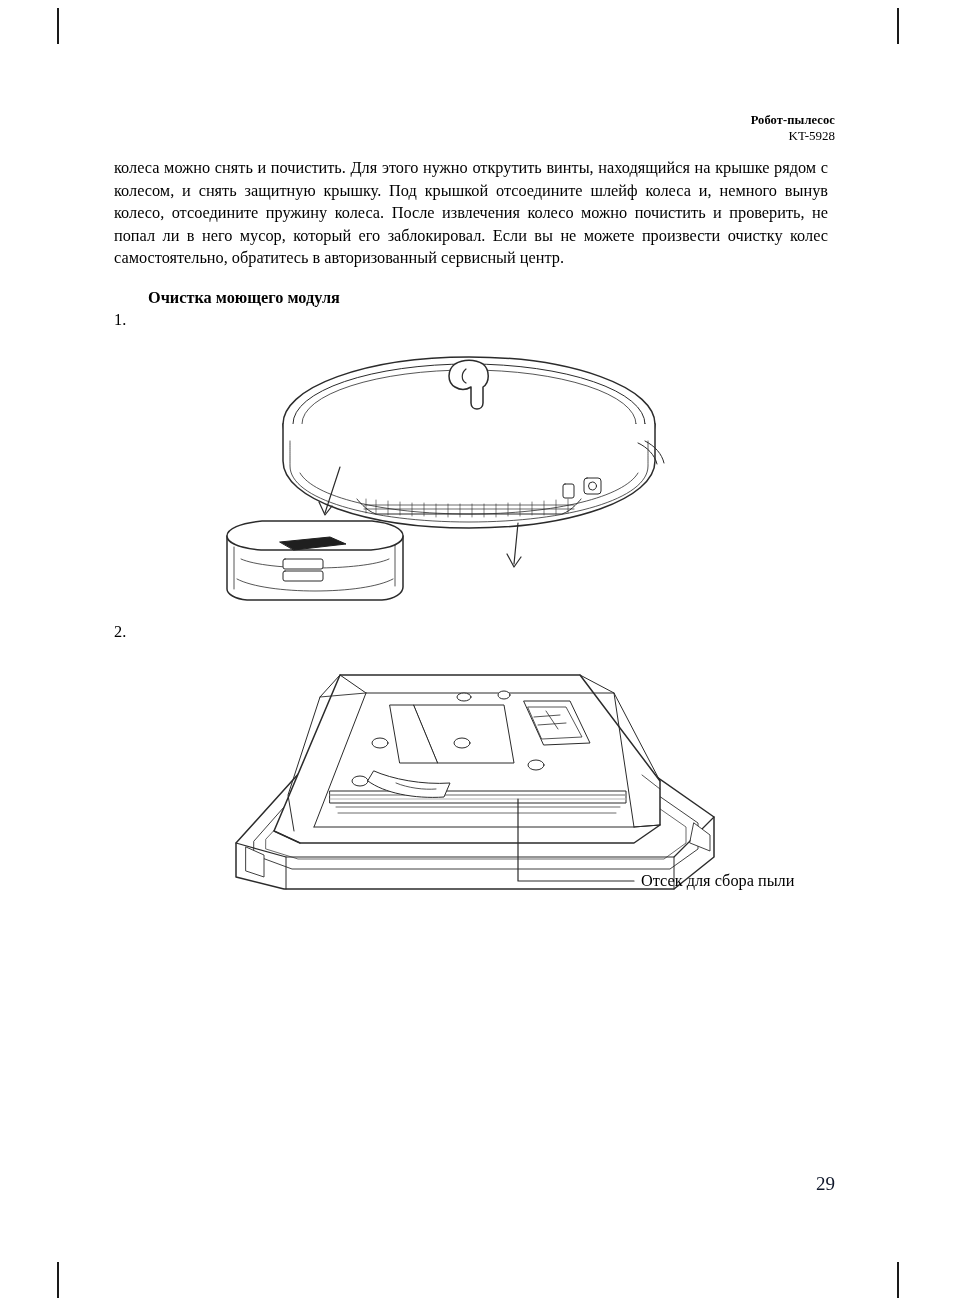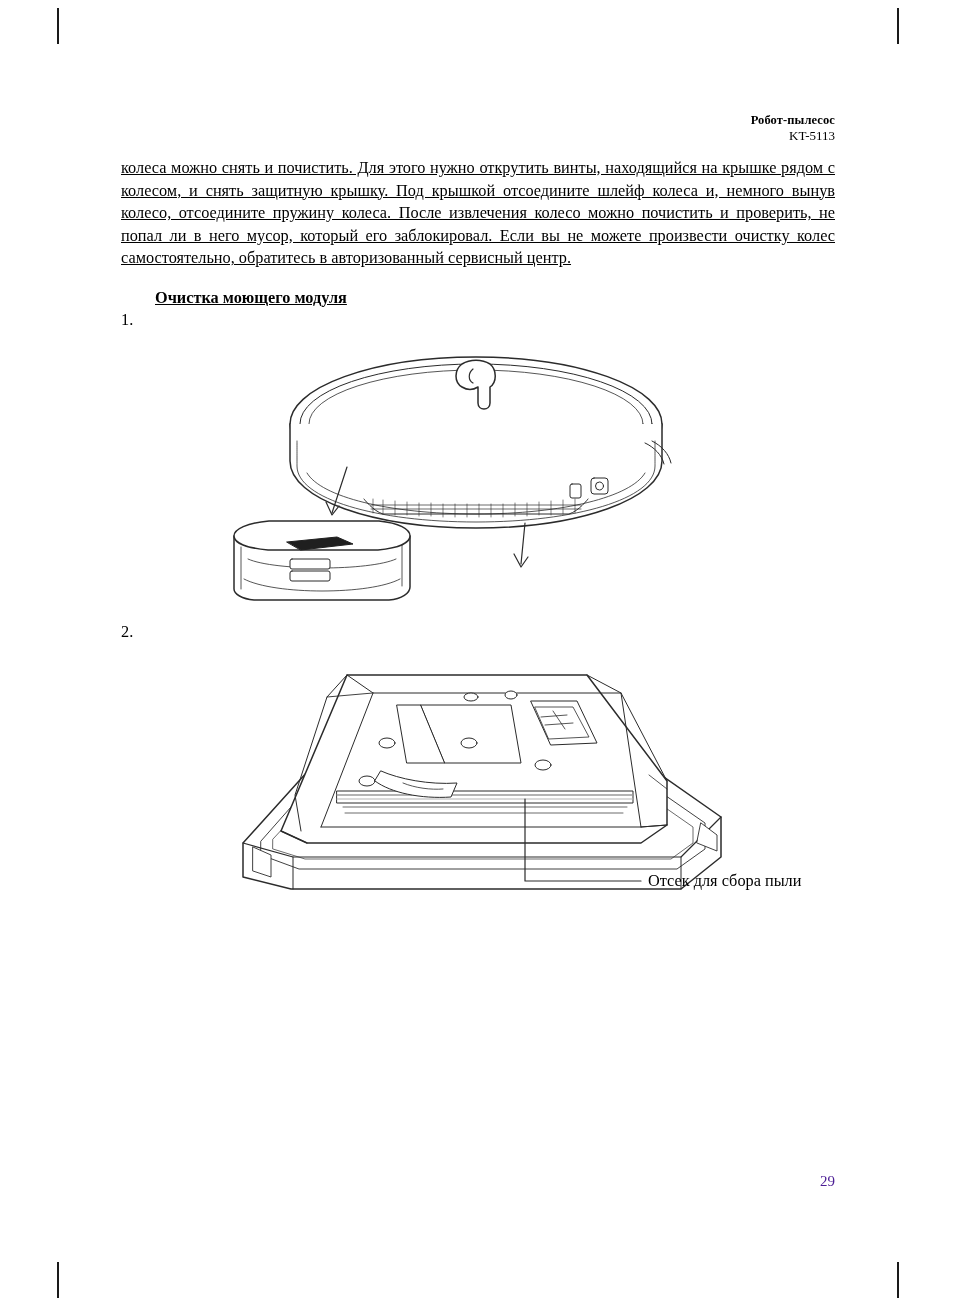--- a/index.html
+++ b/index.html
@@ -44,24 +44,23 @@
     font-weight: bold;
     font-size: 12.5px;
     letter-spacing: 0.1px;
   }
   .header .model {
     font-size: 13px;
   }
 
   .content {
     position: absolute;
-    left: 121px;
+    left: 114px;
     top: 157px;
     width: 714px;
-    text-decoration: underline;
   }
 
   p.body {
     margin: 0;
     font-size: 16.3px;
     line-height: 1.385;
     text-align: justify;
     text-justify: inter-word;
     hyphens: manual;
   }
@@ -119,37 +118,37 @@
   .callout-label {
     position: absolute;
     font-size: 16.3px;
     white-space: nowrap;
   }
 
   .page-number {
     position: absolute;
     right: 121px;
     top: 1173px;
-    font-size: 15px;
-    color: #4c1d95;
+    font-size: 19px;
+    color: #0f172a;
   }
 </style>
 </head>
 <body>
 
 <div class="crop-mark cm-tl"></div>
 <div class="crop-mark cm-tr"></div>
 <div class="crop-mark cm-bl"></div>
 <div class="crop-mark cm-br"></div>
 
 <div class="page">
 
   <div class="header">
     <div class="title">Робот-пылесос</div>
-    <div class="model">KT-5113</div>
+    <div class="model">KT-5928</div>
   </div>
 
   <div class="content">
 
     <p class="body">колеса можно снять и почистить. Для этого нужно открутить винты, находящийся на крышке рядом с колесом, и снять защитную крышку. Под крышкой отсоедините шлейф колеса и, немного вынув колесо, отсоедините пружину колеса. После извлечения колесо можно почистить и проверить, не попал ли в него мусор, который его заблокировал. Если вы не можете произвести очистку колес самостоятельно, обратитесь в авторизованный сервисный центр.</p>
 
     <h3 class="subhead">Очистка моющего модуля</h3>
 
 
     <ol class="steps step-block-1">

